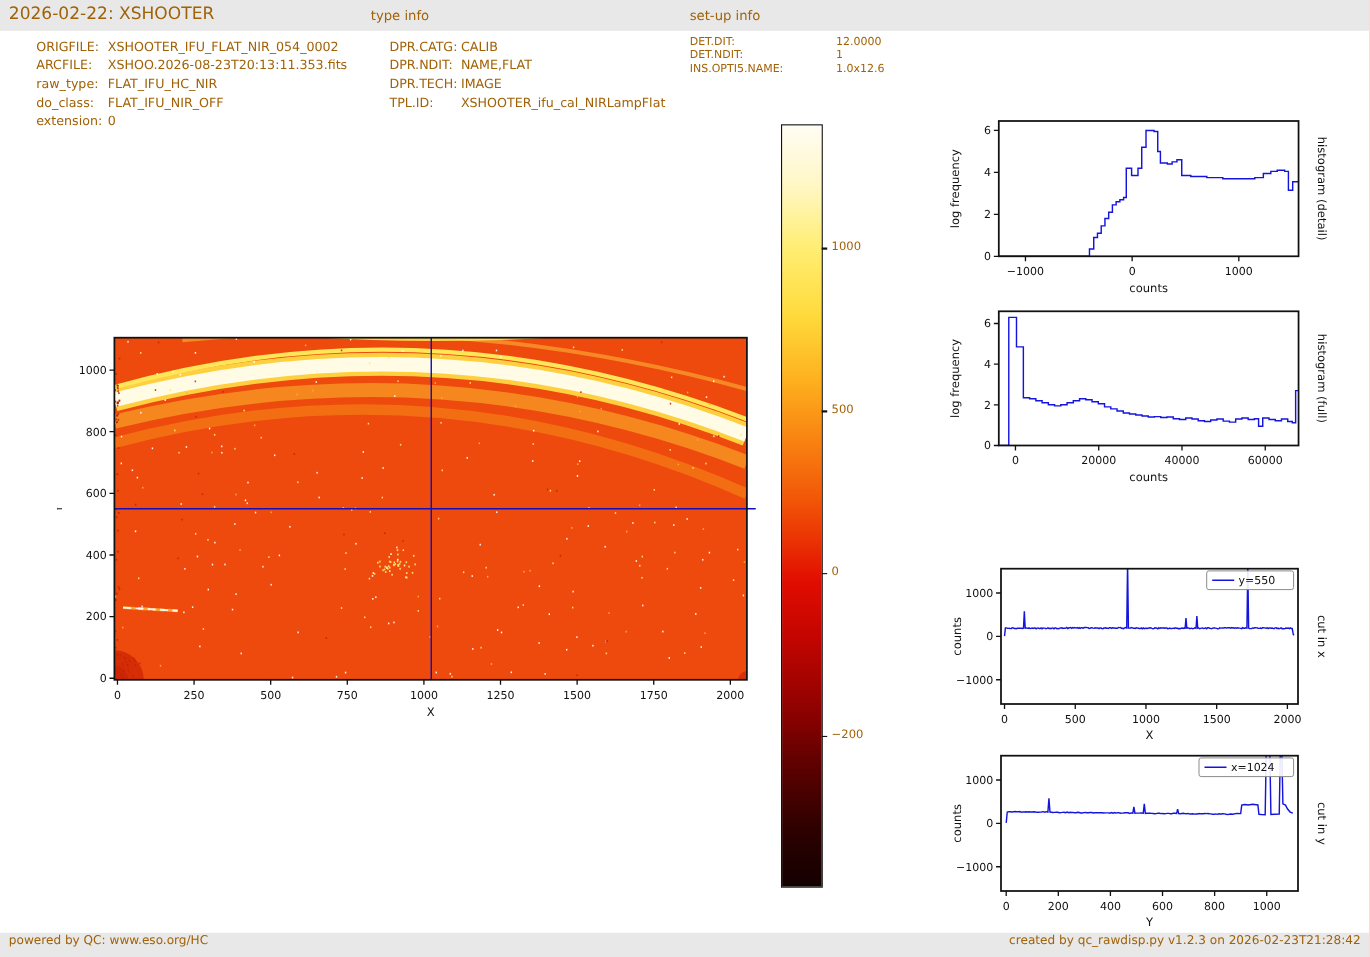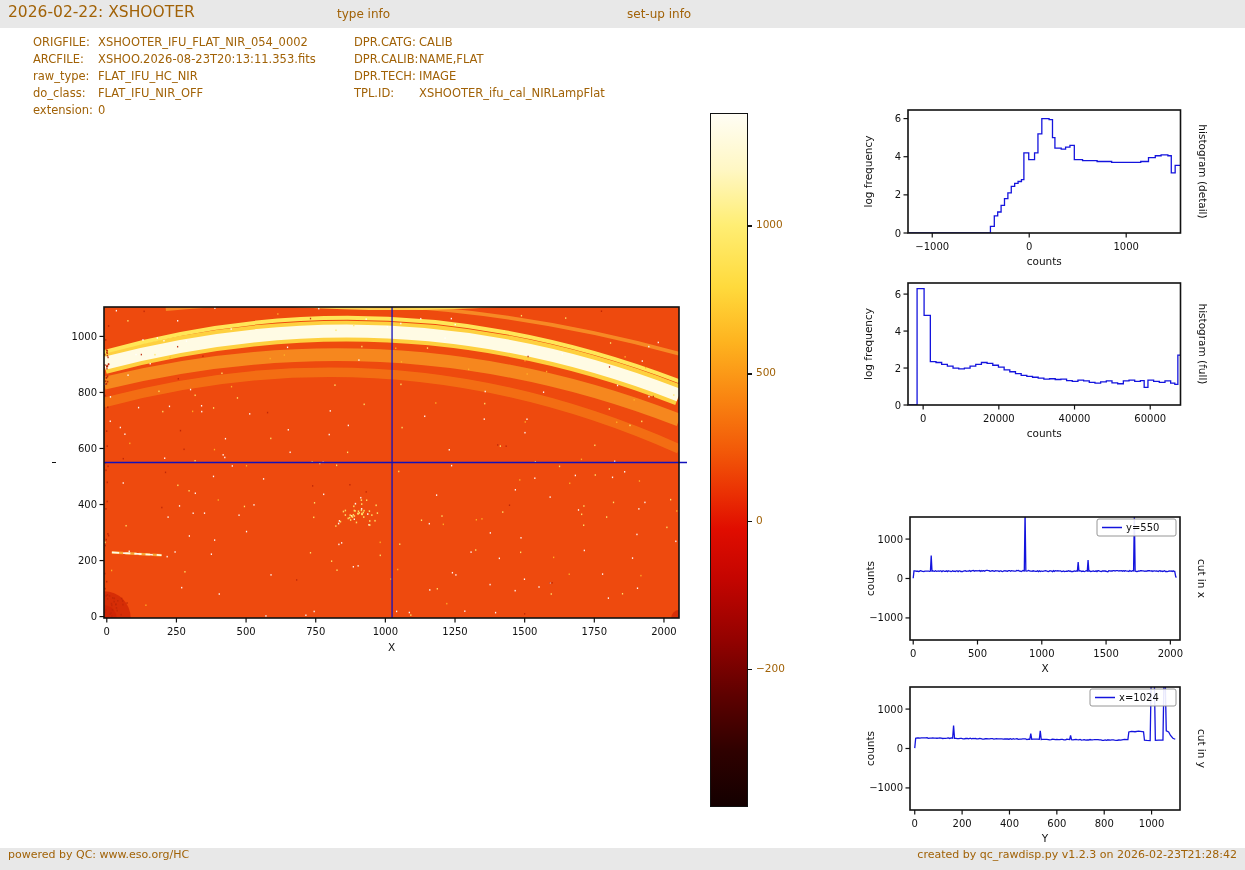--- a/index.html
+++ b/index.html
@@ -60,30 +60,44 @@
         <span class="lab">extension:</span>
         <span class="val">0</span>
       </div>
     </div>
   <div id="info-type" class="infocol">
       <div class="row">
         <span class="lab">DPR.CATG:</span>
         <span class="val">CALIB</span>
       </div>
       <div class="row">
-        <span class="lab">DPR.CALIB:</span>
+        <span class="lab">DPR.NDIT:</span>
         <span class="val">NAME,FLAT</span>
       </div>
       <div class="row">
         <span class="lab">DPR.TECH:</span>
         <span class="val">IMAGE</span>
       </div>
       <div class="row">
         <span class="lab">TPL.ID:</span>
         <span class="val">XSHOOTER_ifu_cal_NIRLampFlat</span>
+      </div>
+    </div>
+  <div id="info-setup" class="infocol small">
+      <div class="row">
+        <span class="lab">DET.DIT:</span>
+        <span class="val">12.0000</span>
+      </div>
+      <div class="row">
+        <span class="lab">DET.NDIT:</span>
+        <span class="val">1</span>
+      </div>
+      <div class="row">
+        <span class="lab">INS.OPTI5.NAME:</span>
+        <span class="val">1.0x12.6</span>
       </div>
     </div>
 
   <div id="plots">
       <div class="chart" style="left: 51.5px; top: 297px; width: 643px; height: 367px;">
         <svg width="643" height="367">
           <svg x="52" y="10" width="575" height="311" viewBox="0 0 2048 1100" preserveAspectRatio="none">
             <rect x="0" y="0" width="2048" height="1100" fill="#ee4a0e"></rect>
             <circle cx="0" cy="1100" r="95" fill="#cf2505" opacity="0.8"></circle>
             <circle cx="0" cy="1100" r="45" fill="#cf2505" opacity="0.9"></circle>

